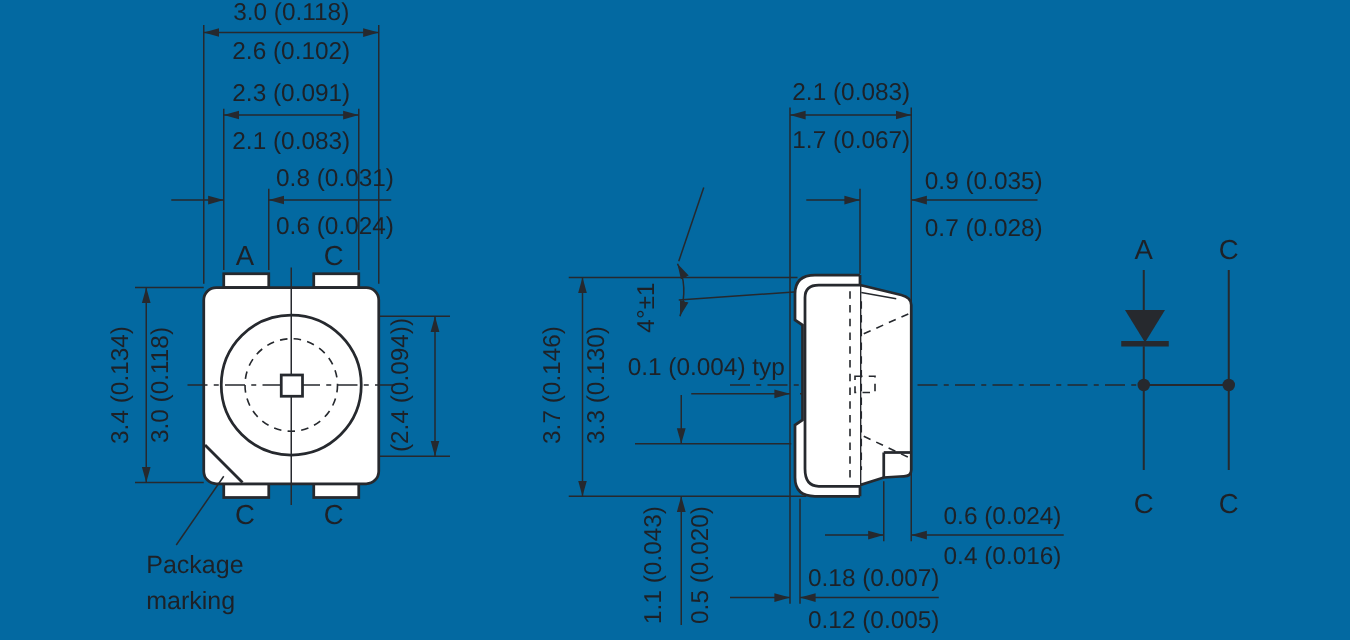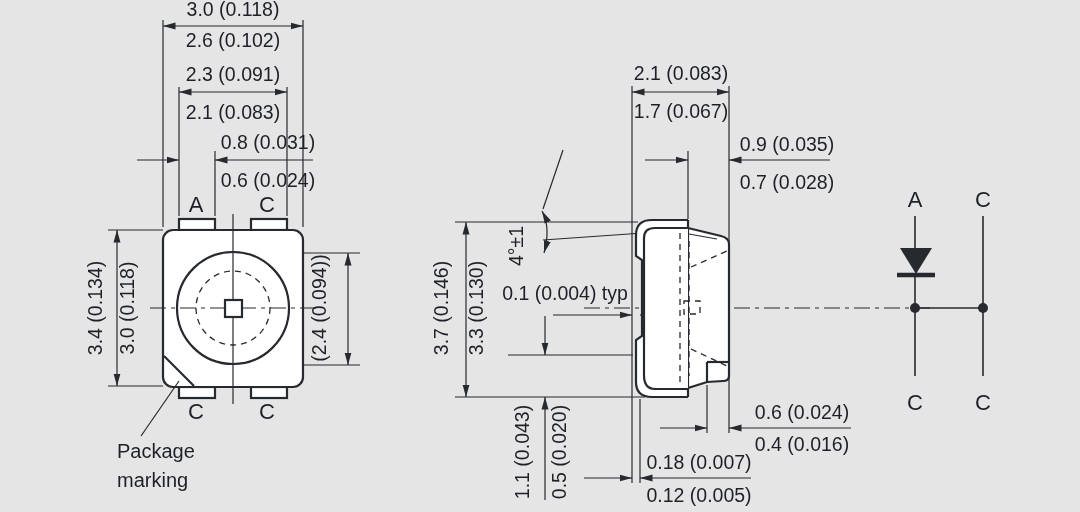--- a/index.html
+++ b/index.html
@@ -1,16 +1,16 @@
 <!DOCTYPE html>
 <html><head>
 <meta charset="utf-8">
 <style>
   html,body{margin:0;padding:0;background:#ffffff;}
-  .stage{position:relative;width:1080px;height:512px;background:#e5e5e5;overflow:hidden;}
+  .stage{position:relative;width:1080px;height:512px;background:#0369a1;overflow:hidden;}
   svg{display:block;}
   text{font-family:"Liberation Sans","DejaVu Sans",sans-serif;fill:#1d2127;}
   .dim{font-size:19.5px;}
   .pin{font-size:22px;}
   .note{font-size:20px;}
   .thin{stroke:#26292e;stroke-width:1.2;fill:none;}
   .thick{stroke:#26292e;stroke-width:2.2;fill:none;}
   .thickf{stroke:#26292e;stroke-width:2.2;fill:#ffffff;}
   .dash{stroke:#26292e;stroke-width:1.3;fill:none;stroke-dasharray:6 5;}
   .cline{stroke:#26292e;stroke-width:1.1;fill:none;stroke-dasharray:16 5 4 5;}

